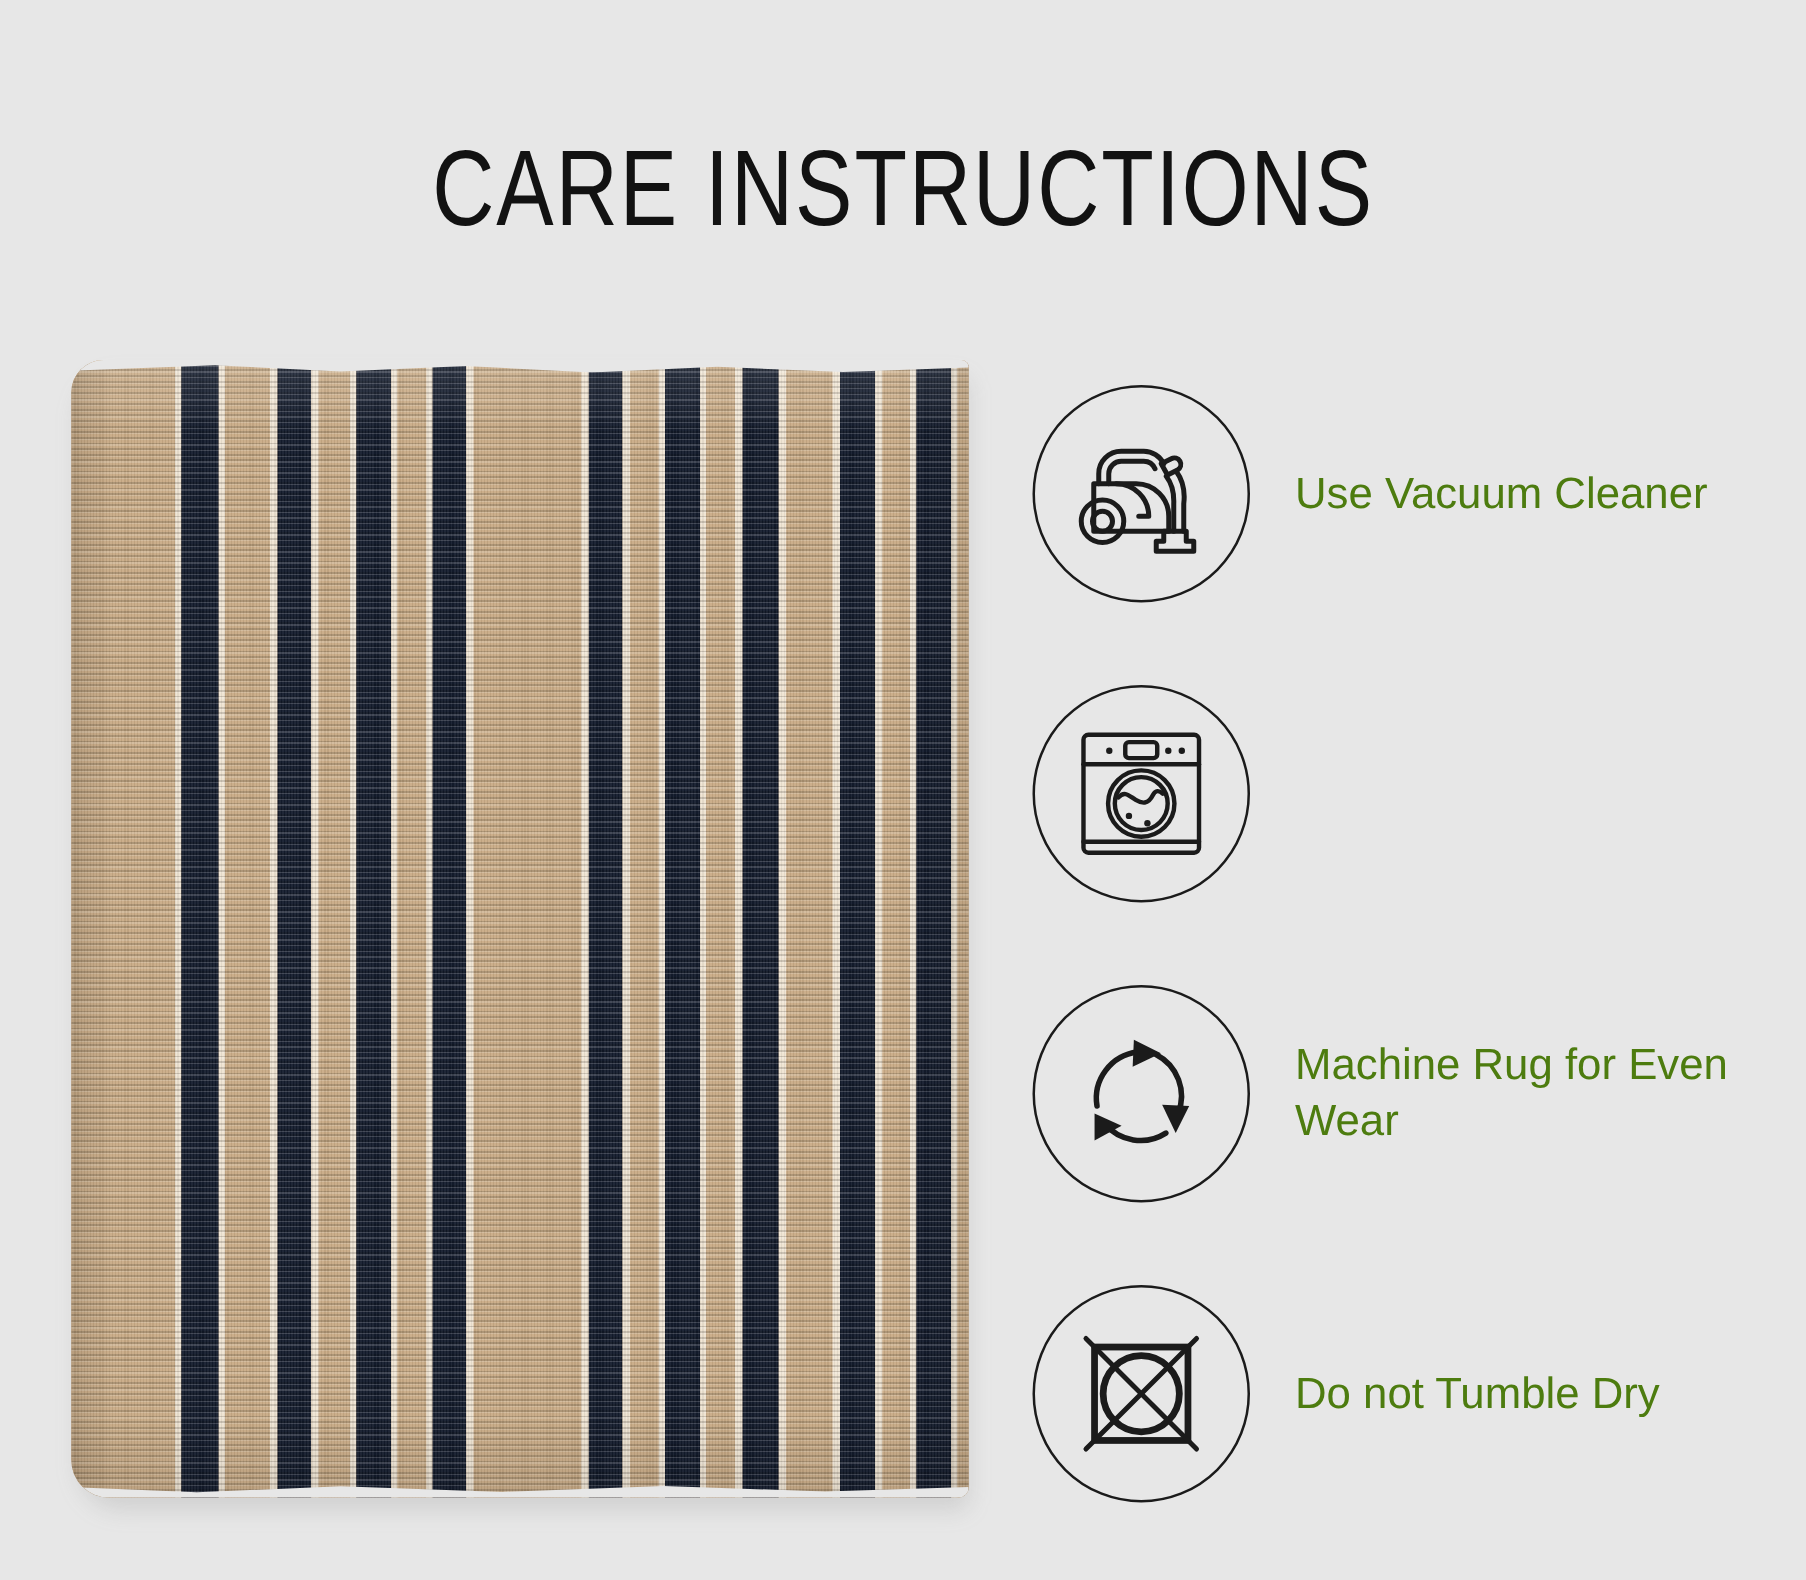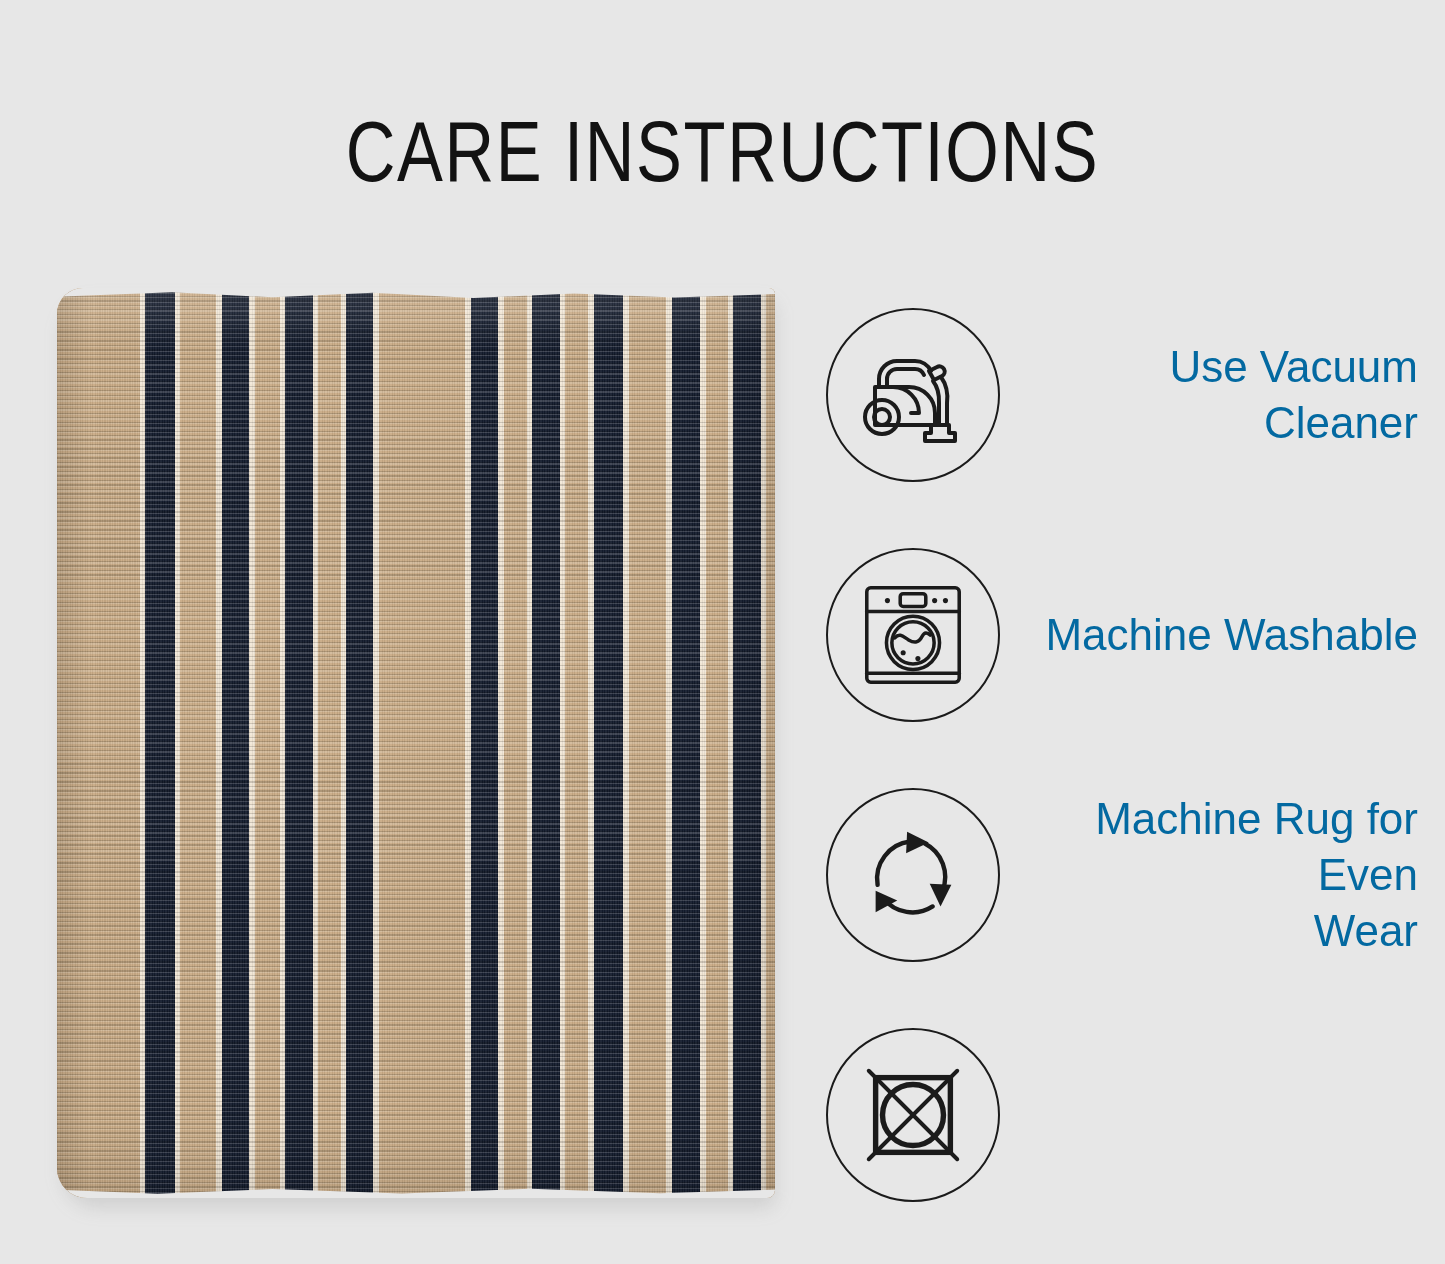--- a/index.html
+++ b/index.html
@@ -139,25 +139,25 @@
     border: 2px solid #1b1b1b;
     display: flex;
     align-items: center;
     justify-content: center;
     box-sizing: border-box;
   }
   .circle svg { display: block; }
   .row-label {
     flex: 1 1 auto;
     margin-left: 36px;
-    font-size: 44px;
+    font-size: 35px;
     font-weight: 400;
-    color: #0369a1;
+    color: #4d7c0f;
     line-height: 1.28;
-    text-align: right;
+    text-align: left;
     padding-right: 8px;
   }
 </style>
 </head>
 <body>
 
 <div id="title">CARE  INSTRUCTIONS</div>
 
 <div id="rug-wrap">
   <div id="rug-shadow"></div>
@@ -254,23 +254,20 @@
 
       <circle cx="60" cy="68" r="27"></circle>
       <circle cx="60" cy="68" r="21.5"></circle>
 
       <path d="M41.5 63 c5 -6 9 -1 14 2 c5 3 10 4 14 -4 c2 -4 5 -4 8 -1"></path>
 
       <circle cx="50" cy="78" r="2.6" fill="#1b1b1b" stroke="none"></circle>
       <circle cx="65" cy="84" r="2.6" fill="#1b1b1b" stroke="none"></circle>
     </svg>
   </div>
-  <div class="row-label">
-    <span>Machine Washable</span>
-  </div>
 </div>
 
 <div class="row" style="top:787px">
   <div class="circle">
     <svg width="118" height="118" viewBox="0 0 120 120" fill="none">
       <g stroke="#1b1b1b" stroke-width="4.5" fill="none" stroke-linecap="round">
 
         <path d="M24 70 A38 38 0 0 1 57 26"></path>
 
         <path d="M72 28 A38 38 0 0 1 90 76"></path>
@@ -294,13 +291,16 @@
     <svg width="118" height="118" viewBox="0 0 120 120" fill="none" stroke="#1b1b1b" stroke-linecap="round">
 
       <rect x="22" y="22" width="76" height="76" stroke-width="5.5"></rect>
 
       <circle cx="60" cy="60" r="31" stroke-width="5.5"></circle>
 
       <path d="M15 15 L105 105" stroke-width="4"></path>
       <path d="M105 15 L15 105" stroke-width="4"></path>
     </svg>
   </div>
+  <div class="row-label">
+    <span>Do not Tumble Dry</span>
+  </div>
 </div>
 
 </body></html>

